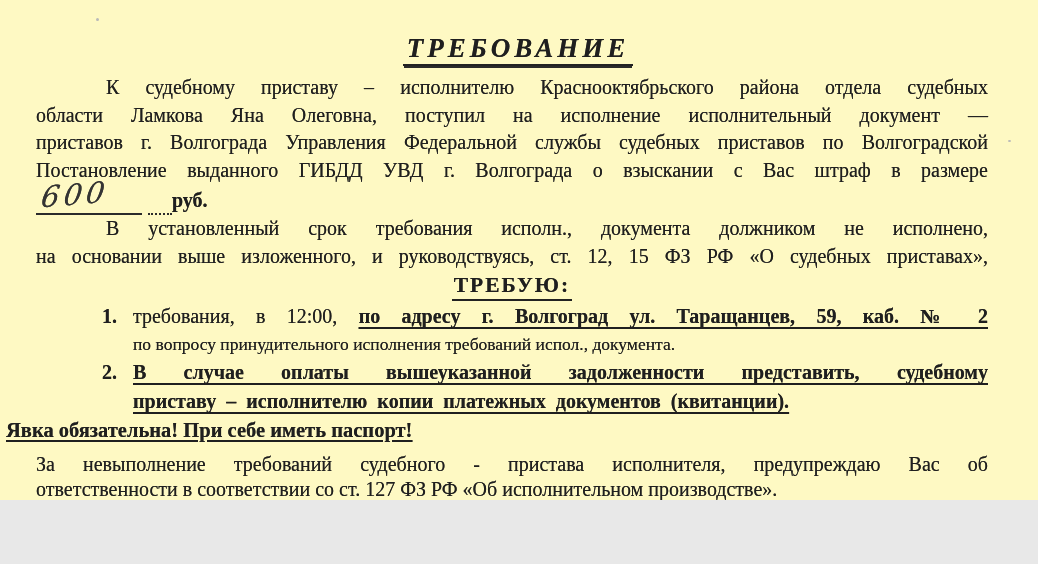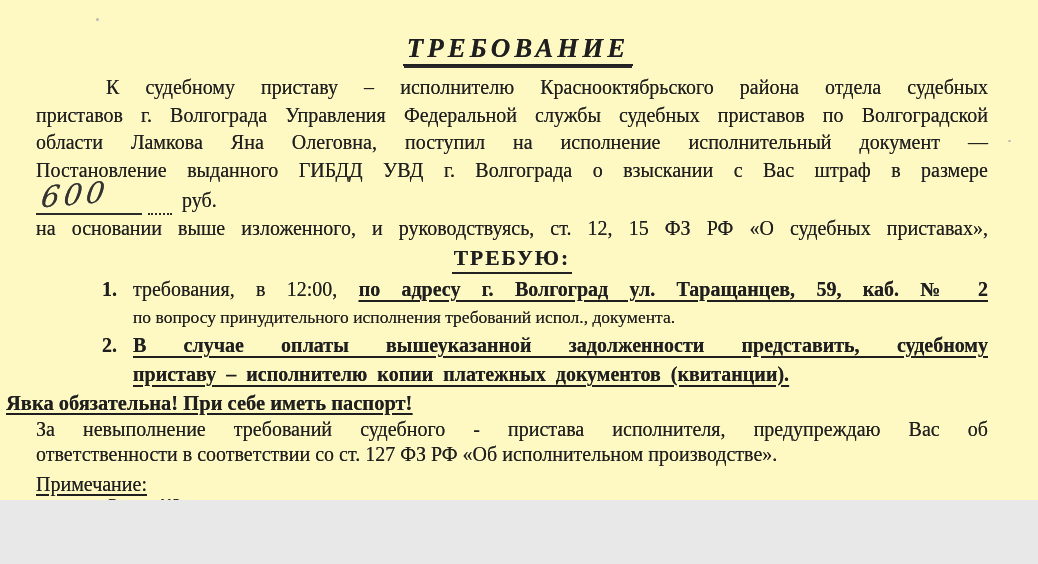--- a/index.html
+++ b/index.html
@@ -29,42 +29,42 @@
   
   .amount-line{font-size:20px;line-height:30px;height:30px;margin:1px 0 0 0;}
   .hand-wrap{display:inline-block;width:106px;border-bottom:2.5px solid #2b2b2b;height:28px;vertical-align:bottom;}
   .hand-text{
     display:inline-block;font-family:"DejaVu Serif",serif;font-style:italic;
     font-size:29px;letter-spacing:4px;color:#343434;
     transform:rotate(-5deg) skewX(-12deg);transform-origin:left bottom;
     padding-left:4px;line-height:26px;
   }
   .amount-dash{display:inline-block;width:24px;height:26px;border-bottom:2.5px dotted #2b2b2b;margin-left:6px;vertical-align:bottom;}
-  .amount-unit{margin-left:10px;font-weight:400;}
+  .amount-unit{font-weight:700;}
 
   
   .demand-heading-row{text-align:center;margin:3px 0 1px 0;}
   .demand-heading{
     display:inline-block;font-weight:700;font-size:21.5px;line-height:24px;
     letter-spacing:2px;border-bottom:2.5px solid #222;padding:0 2px 2px 2px;
   }
 
   
   .item{position:relative;padding-left:97px;}
   .item-num{position:absolute;left:66px;top:0;font-weight:700;font-size:20px;line-height:28px;}
   .item .pline{line-height:28px;}
   .u2{text-decoration:underline;text-decoration-thickness:2px;text-underline-offset:4px;}
   .addr{font-weight:700;}
   .item-note{font-size:17.5px;line-height:22px;font-weight:400;}
   .item2 .pline{font-weight:700;line-height:29px;}
   .item2 .pline.last{word-spacing:5px;}
 
   
   .attendance{
-    margin:2px 0 1px -30px;font-size:20.5px;font-weight:700;line-height:24px;
+    margin:2px 0 9px -30px;font-size:20.5px;font-weight:700;line-height:24px;
     text-decoration:underline;text-decoration-thickness:2px;text-underline-offset:3px;
     display:inline-block;
   }
   .warning{margin-top:1px;}
   .warning .pline{line-height:25px;}
 
   
   .note-label{
     margin-top:5px;font-size:20px;line-height:24px;display:inline-block;
     text-decoration:underline;text-decoration-thickness:2px;text-underline-offset:3px;
@@ -86,29 +86,30 @@
 
 <div class="page">
   <div class="doc ink">
 
     <div class="title-row">
       <span class="title-text">ТРЕБОВАНИЕ</span>
     </div>
 
     <div>
       <div class="pline indent">К судебному приставу – исполнителю Краснооктябрьского района отдела судебных</div>
+      <div class="pline">области Ламкова Яна Олеговна,  поступил на исполнение исполнительный документ —</div>
       <div class="pline">приставов г. Волгограда Управления Федеральной службы судебных приставов по Волгоградской</div>
-      <div class="pline">области Ламкова Яна Олеговна,  поступил на исполнение исполнительный документ —</div>
       <div class="pline">Постановление выданного ГИБДД УВД г. Волгограда о взыскании  с Вас штраф в размере</div>
       <div class="amount-line">
         <span class="hand-wrap"><span class="hand-text">600</span></span><span class="amount-dash"></span><span class="amount-unit">руб.</span>
       </div>
     </div>
 
     <div>
+      <div class="pline indent">В установленный  срок требования исполн., документа должником не исполнено,</div>
       <div class="pline">на основании выше изложенного, и руководствуясь, ст. 12, 15 ФЗ РФ «О судебных приставах»,</div>
     </div>
 
     <div class="demand-heading-row">
       <span class="demand-heading">ТРЕБУЮ:</span>
     </div>
 
     <div class="item">
       <span class="item-num">1.</span>
       <div class="pline"><span>требования, в 12:00, </span><span class="u2 addr">по адресу   г. Волгоград   ул. Таращанцев, 59, каб. № 2</span></div>

